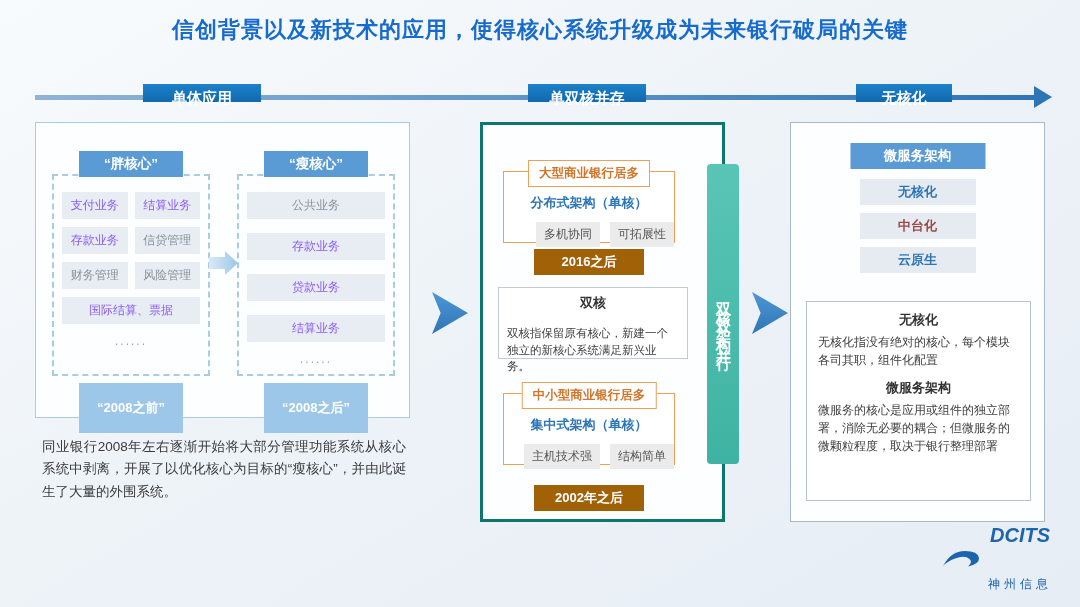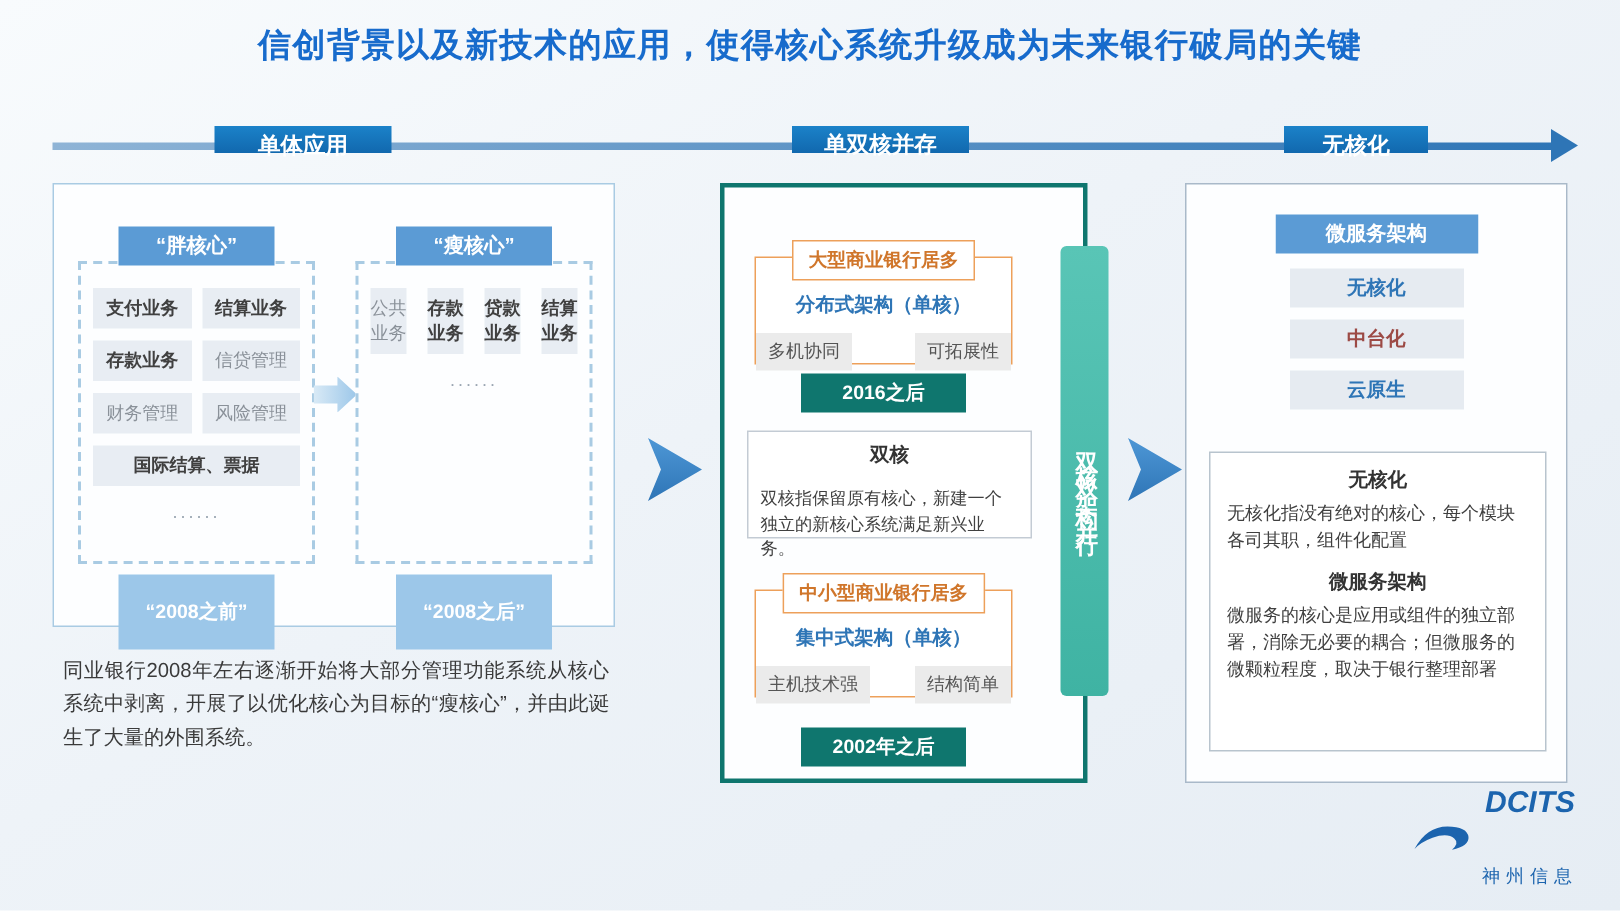--- a/index.html
+++ b/index.html
@@ -24,44 +24,44 @@
     position:absolute; left:1034px; top:86px; width:0; height:0;
     border-top:11px solid transparent; border-bottom:11px solid transparent;
     border-left:18px solid #2E75B6;
   }
   .stage {
     position:absolute; top:84px; height:18px; line-height:27px;
     text-align:center; color:#fff; font-weight:bold; font-size:15px;
     background:linear-gradient(180deg,#1B82C9,#1168AE); z-index:2;
   }
   #stage1 { left:143px; width:118px; }
-  #stage2 { left:528px; width:118px;font-family:Liberation Mono, monospace; }
+  #stage2 { left:528px; width:118px; }
   #stage3 { left:856px; width:96px; }
   
   .panel { position:absolute; top:122px; background:#fdfeff; }
   #panel1 { left:35px;  width:375px; height:296px; border:1px solid #A9CBE3; }
   #panel2 { left:480px; width:245px; height:400px; border:3px solid #0f766e; }
   #panel3 { left:790px; width:255px; height:400px; border:1px solid #A9B9C9; }
   
   .core-col { position:absolute; top:28px; width:158px; }
   #fat-core  { left:16px; }
   #thin-core { left:201px; }
   .core-header {
     width:104px; margin:0 auto; background:#5B9BD5; color:#fff;
     font-size:13.5px; font-weight:bold; text-align:center; padding:4px 0;
     position:relative; z-index:2;
   }
   .core-body {
     border:2px dashed #A9CBE3; margin-top:-3px; padding:16px 8px 8px;
     height:202px; background:#fdfeff;
   }
   .fat-grid { display:grid; grid-template-columns:1fr 1fr; gap:8px 7px; }
-  .thin-stack { display:flex; flex-direction:row; gap:14px; }
+  .thin-stack { display:flex; flex-direction:column; gap:14px; }
   .chip { background:#E8EDF3; font-size:12px; text-align:center; padding:5px 0; }
-  .chip.blue { color:#404040; font-weight:bold; }
+  .chip.blue { color:#8b5cf6; font-weight:normal; }
   .chip.grey { color:#8a9199; }
   .chip.span2 { grid-column:1 / -1; }
   .ellipsis { text-align:center; color:#9aa6b2; margin-top:10px; font-size:12px; letter-spacing:2px; }
   .period-chip {
     width:104px; margin:7px auto 0; background:#9CC7E9; color:#fff;
     font-weight:bold; font-size:13px; text-align:center; padding:16px 0;
   }
   .mini-arrow {
     position:absolute; left:173px; top:128px; width:29px; height:24px;
     background:linear-gradient(90deg,#D9EAF6,#9CC7E9);
@@ -85,24 +85,24 @@
     border:1px solid #EDA05A; background:#fff;
   }
   #large-box { top:46px; }
   #small-box { top:268px; }
   .bank-header {
     position:absolute; top:-12px; left:50%; transform:translateX(-50%);
     white-space:nowrap; background:#fff; border:1px solid #EDA05A;
     color:#D0762B; font-size:12.5px; font-weight:bold; padding:4px 10px;
   }
   .arch-label { margin-top:22px; text-align:center; color:#2E75B6; font-weight:bold; font-size:13px; }
-  .tag-row { display:flex; justify-content:space-between; gap:10px; margin-top:10px; }
+  .tag-row { display:flex; justify-content:flex-end; gap:10px; margin-top:10px; }
   .tag { background:#EBEBEB; color:#555; font-size:12px; padding:4px 8px; }
   .p2-period {
-    position:absolute; left:51px; width:110px; background:#0f766e; color:#fff;
+    position:absolute; left:51px; width:110px; background:#a16207; color:#fff;
     font-weight:bold; font-size:13px; text-align:center; padding:4px 0;
   }
   #period-large { top:124px; }
   #period-small { top:360px; }
   .mid-box {
     position:absolute; left:15px; top:162px; width:190px; height:72px;
     border:1px solid #C3CBD4; background:#fff; padding:6px 8px;
   }
   .mid-title { text-align:center; font-size:13px; font-weight:bold; color:#333; }
   .mid-text { font-size:11.5px; color:#404040; line-height:1.45; margin-top:13px; }

